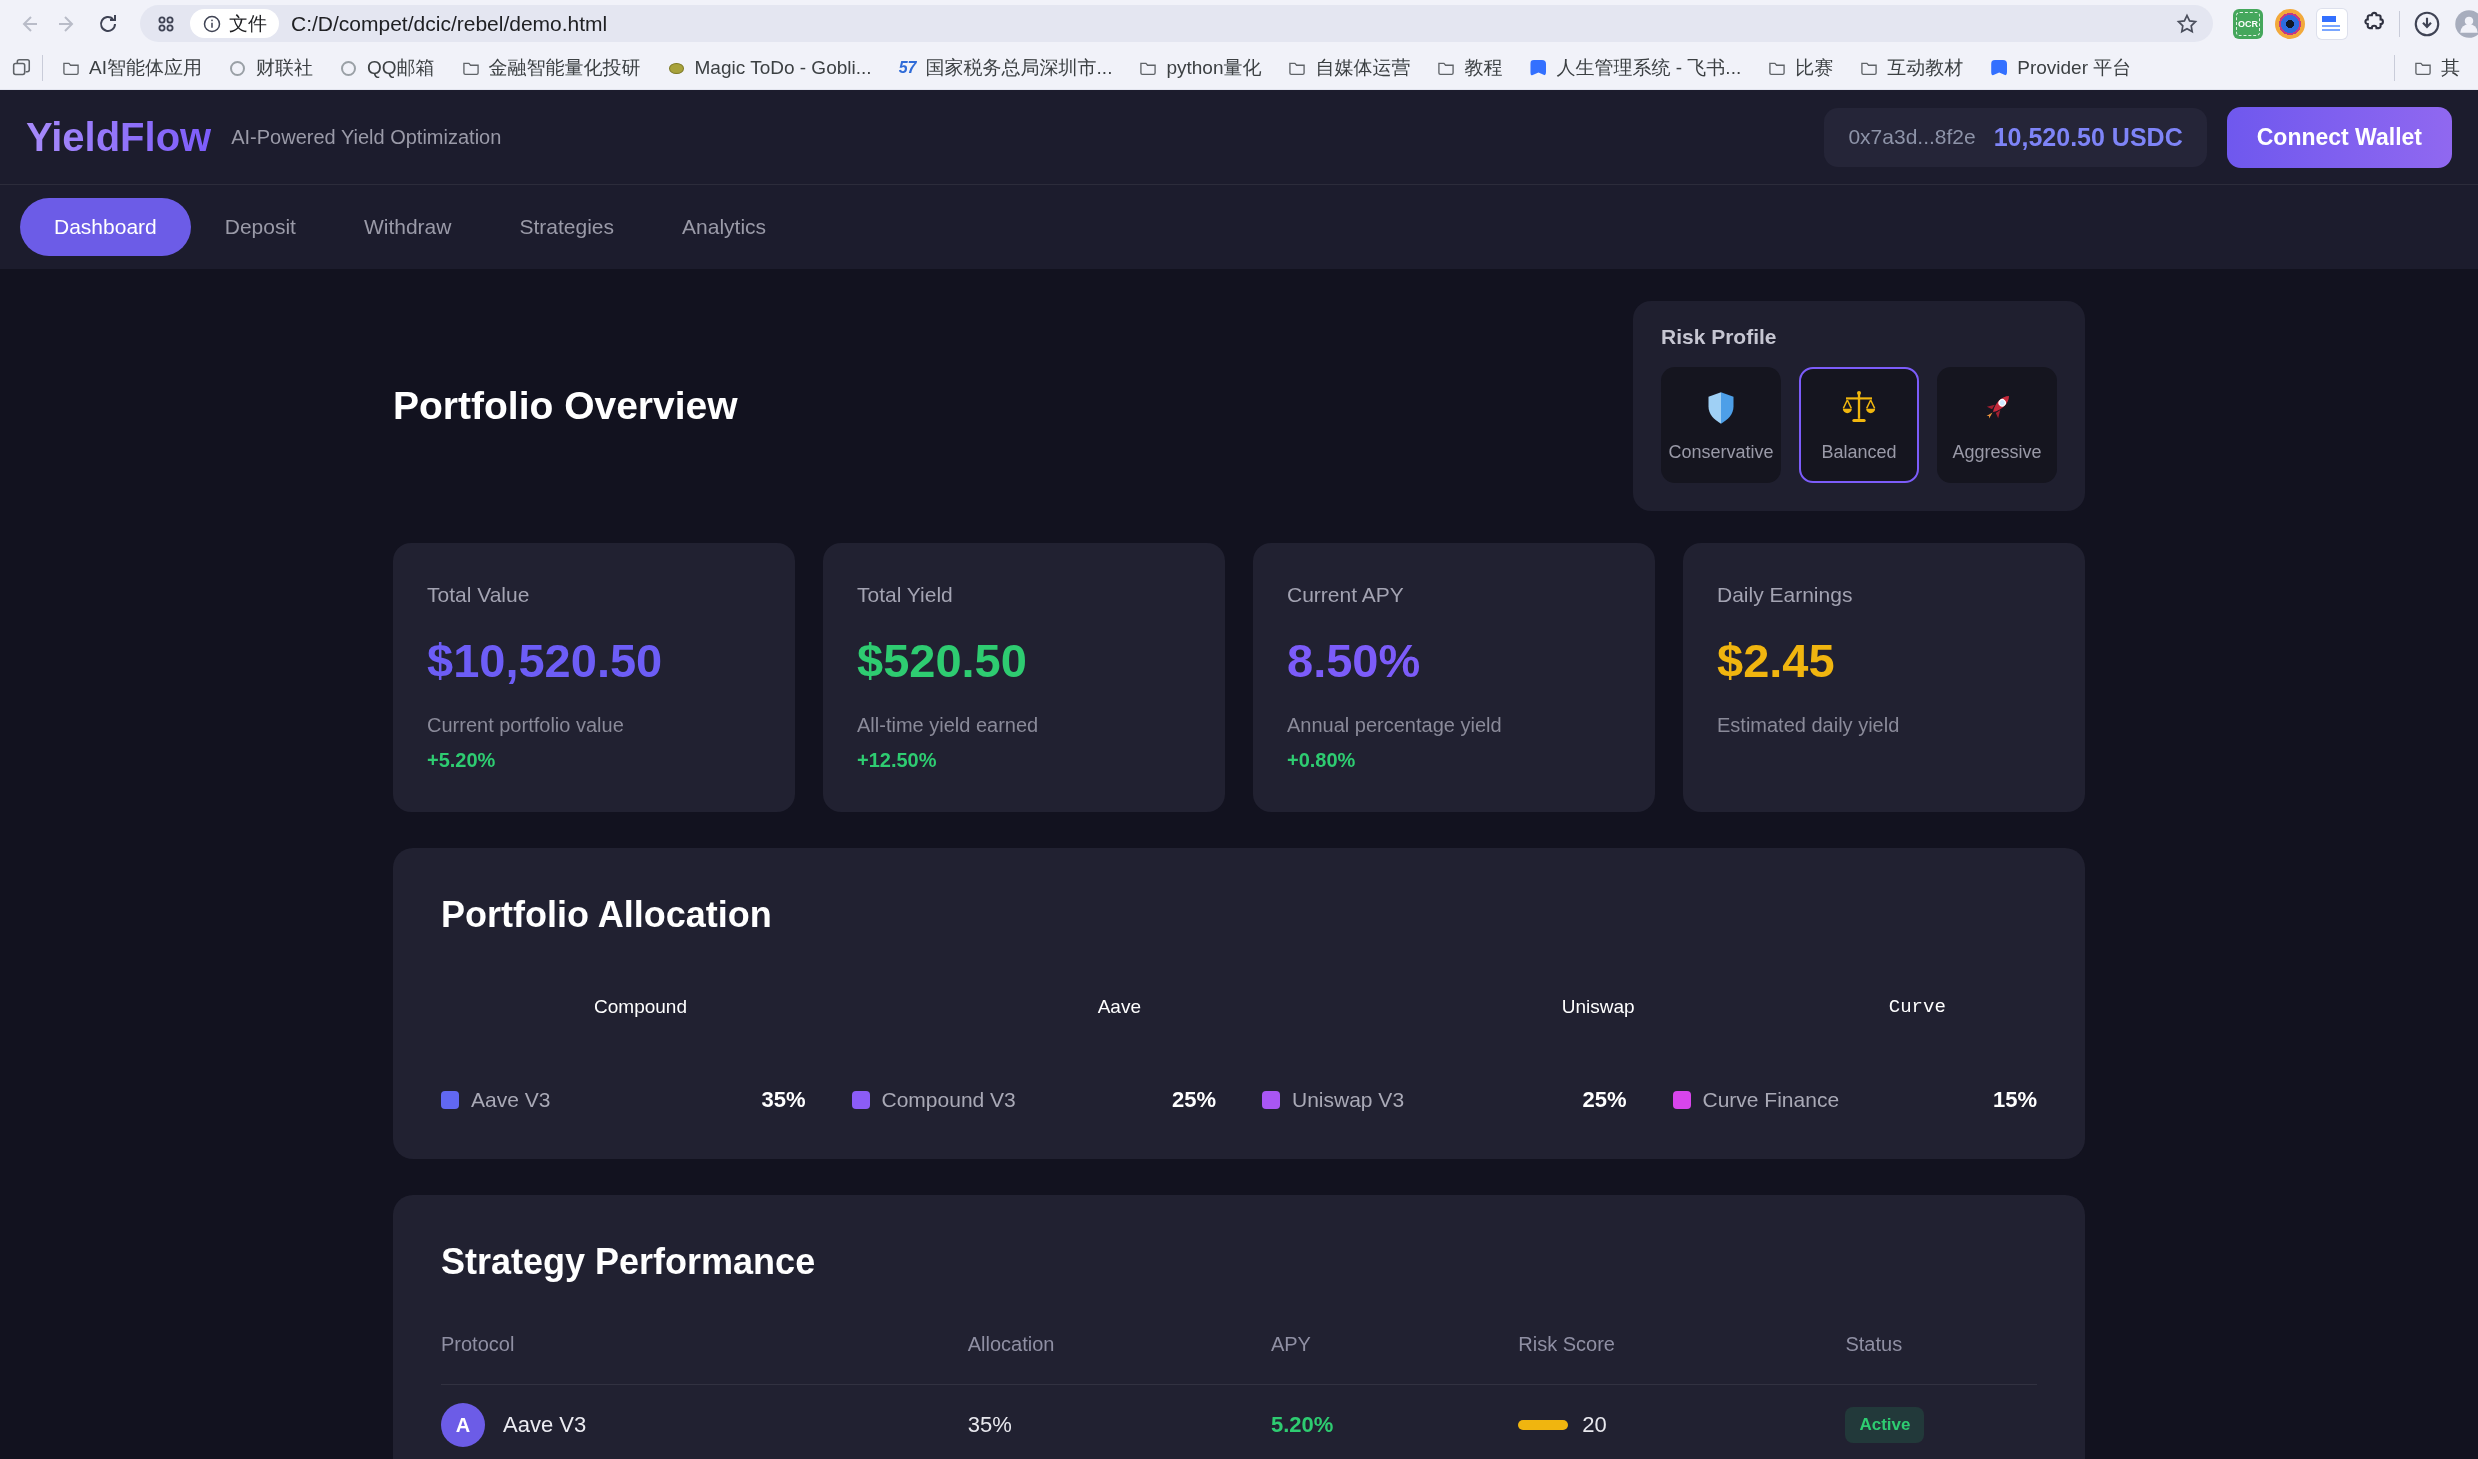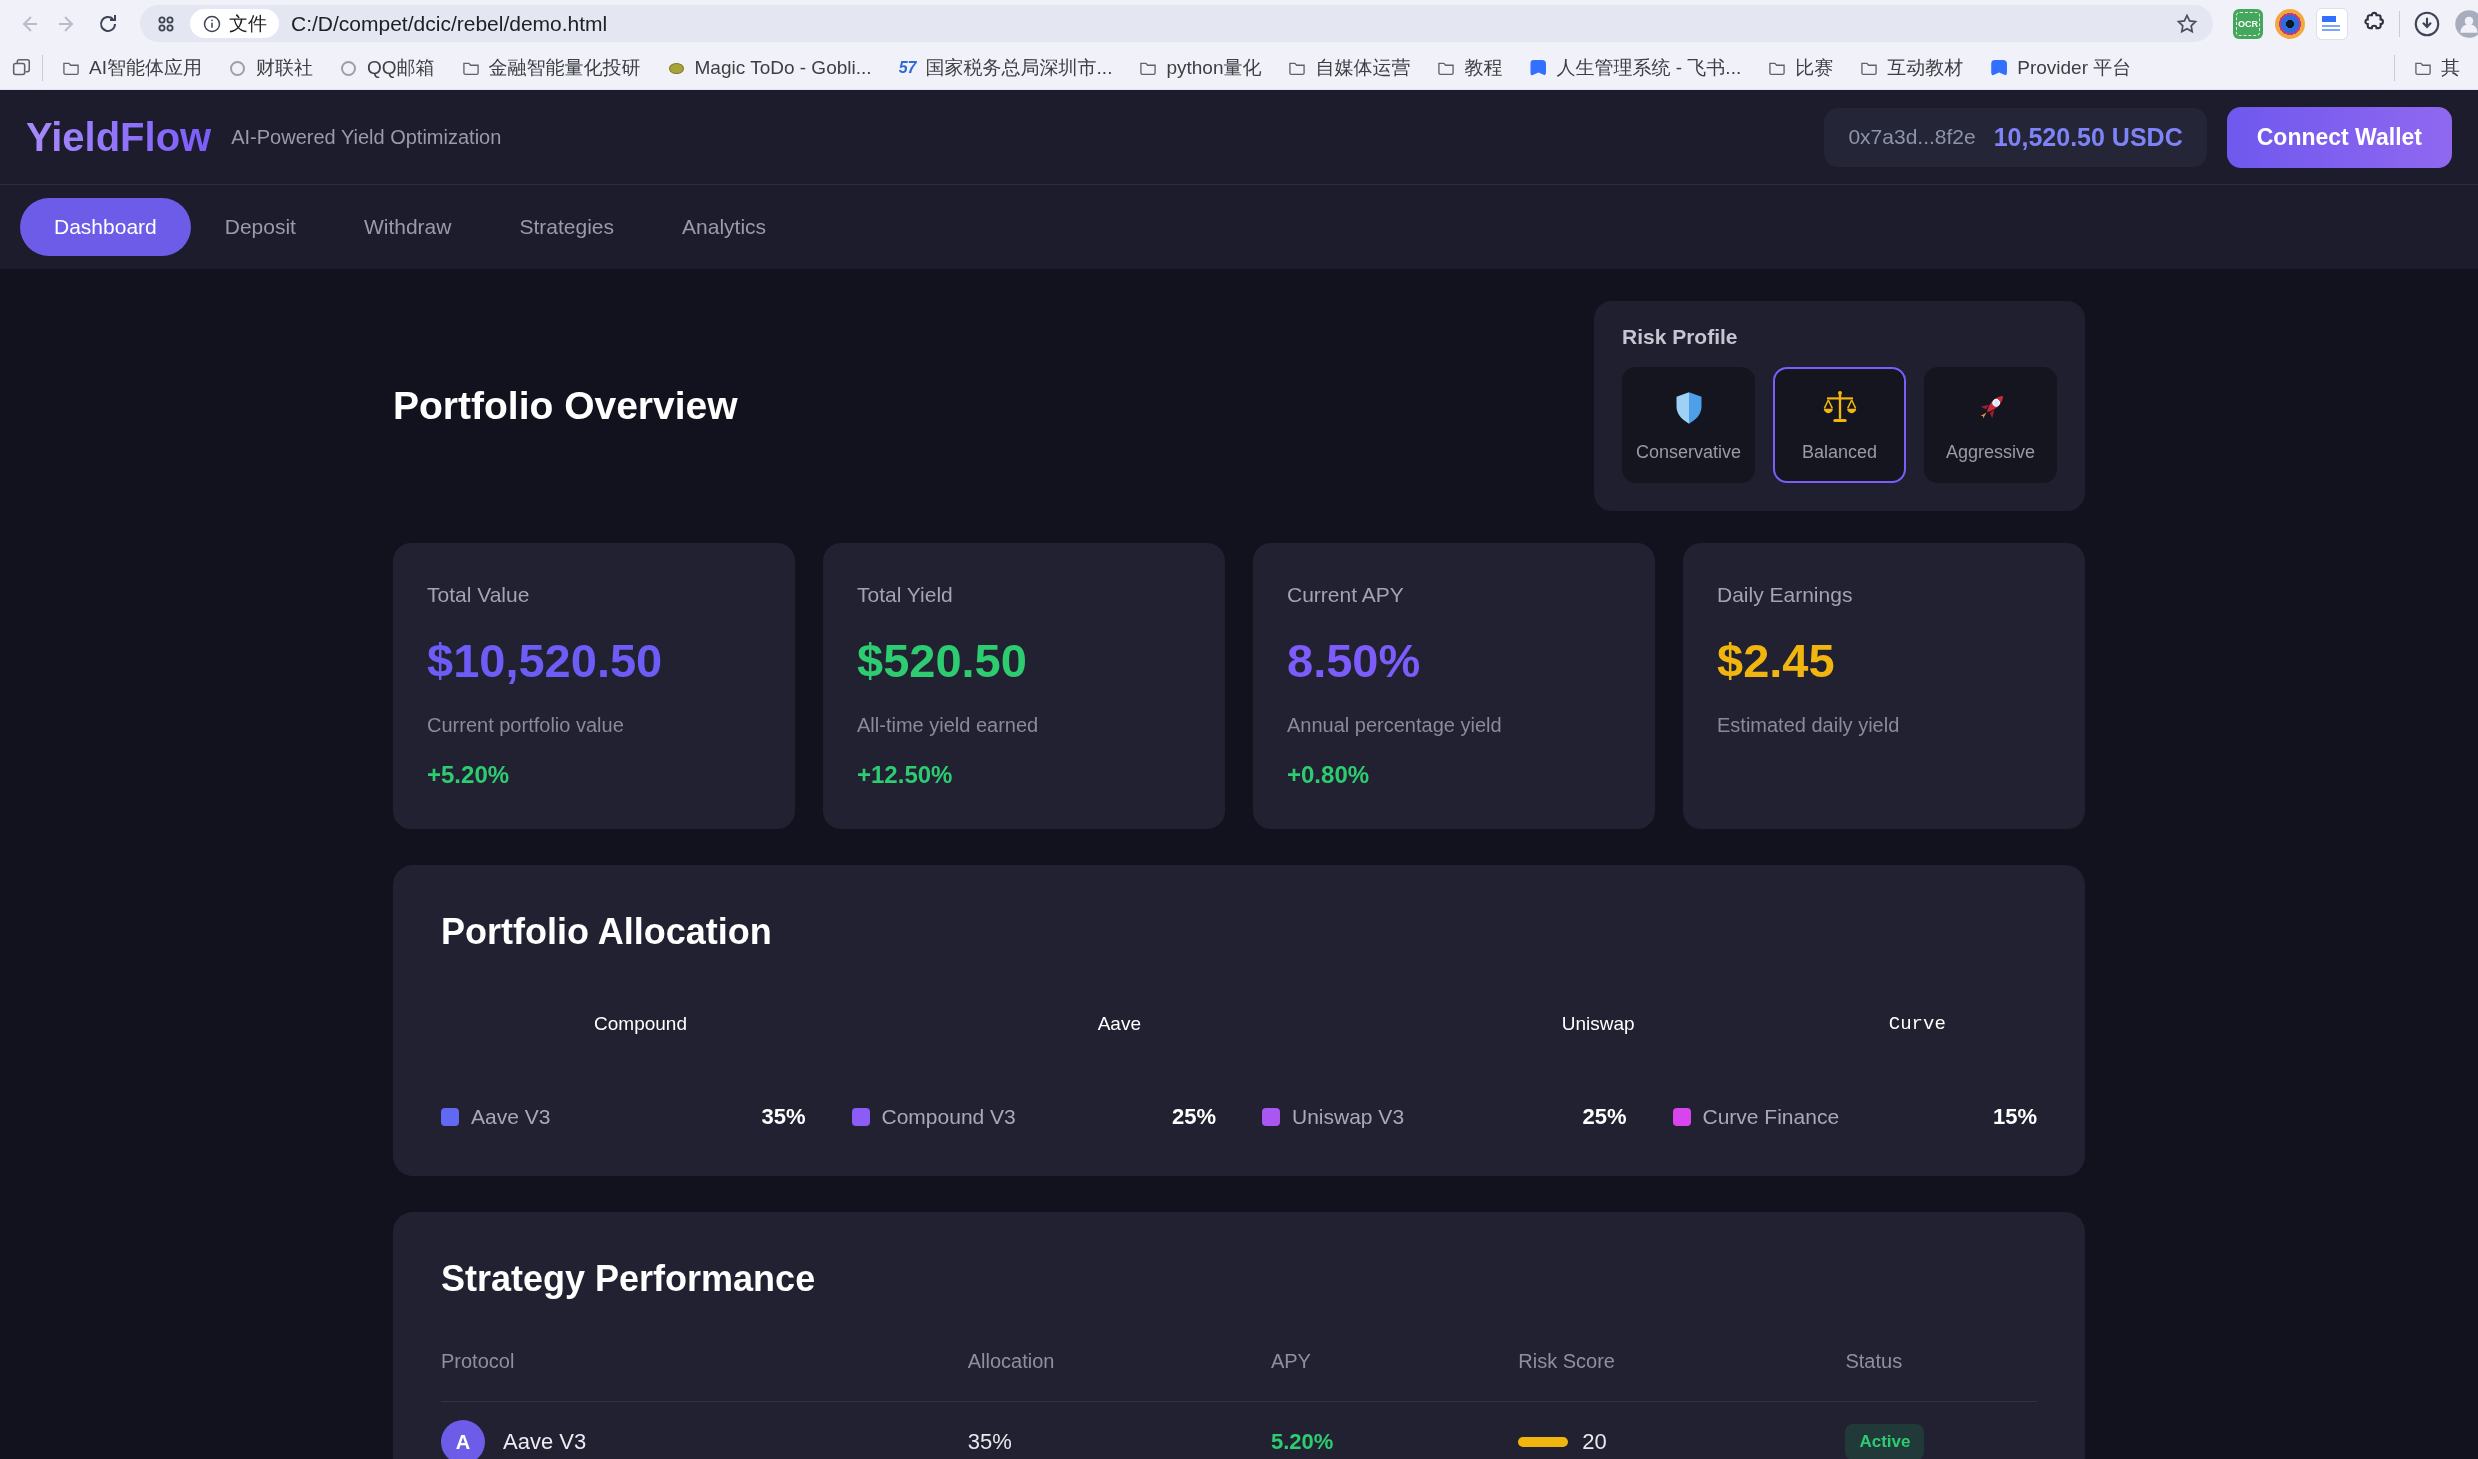--- a/index.html
+++ b/index.html
@@ -57,29 +57,29 @@
   .tab { font-size:21px; color:#9a9aa8; padding:17px 34px; border-radius:999px; }
   .tab.active { background:#6c5ce7; color:#fff; }
 
   
   .main { width:1692px; margin:0 auto; padding-top:32px; }
   .overview-row { display:flex; justify-content:space-between; align-items:center; }
   h1 { font-size:39px; color:#fff; font-weight:bold; }
   .risk-card { background:#1f1f2f; border-radius:18px; padding:24px 28px 28px; }
   .risk-label { color:#c6c6d2; font-size:21px; font-weight:bold; margin-bottom:18px; }
   .risk-options { display:flex; gap:18px; }
-  .risk-tile { width:133px; height:116px; background:#15151f; border-radius:14px; border:2px solid transparent; display:flex; flex-direction:column; align-items:center; justify-content:center; gap:14px; color:#9a9aa8; font-size:18px; }
+  .risk-tile { width:120px; height:116px; background:#15151f; border-radius:14px; border:2px solid transparent; display:flex; flex-direction:column; align-items:center; justify-content:center; gap:14px; color:#9a9aa8; font-size:18px; }
   .risk-tile.selected { border-color:#7c5cfa; }
 
   .stats-row { display:grid; grid-template-columns:repeat(4,1fr); gap:28px; margin-top:32px; }
   .stat-card { background:#212131; border-radius:18px; padding:40px 34px; min-height:223px; }
   .stat-label { color:#a3a3b2; font-size:21px; font-weight:normal; }
   .stat-value { font-size:47px; font-weight:bold; margin-top:26px; }
   .stat-sub { color:#8a8a99; font-size:20px; margin-top:26px; }
-  .stat-change { color:#2ecc71; font-size:24px; font-weight:bold; margin-top:24px; min-height:22px; }
+  .stat-change { color:#2ecc71; font-size:20px; font-weight:bold; margin-top:12px; min-height:22px; }
 
   .section-card { background:#212131; border-radius:20px; padding:46px 48px; margin-top:36px; }
   h2 { font-size:36px; color:#fff; font-weight:bold; }
   .alloc-bar { display:flex; height:49px; border-radius:25px; overflow:hidden; margin-top:46px; }
   .alloc-seg { display:flex; align-items:center; justify-content:center; color:#fff; font-size:19px; }
   .alloc-legend { display:grid; grid-template-columns:repeat(4,1fr); gap:46px; margin-top:56px; }
   .leg-item { display:flex; align-items:center; gap:12px; }
   .leg-sq { width:18px; height:18px; border-radius:4px; flex:0 0 auto; }
   .leg-name { color:#a9a9b6; font-size:21px; }
   .leg-pct { margin-left:auto; color:#fff; font-weight:bold; font-size:22px; }

